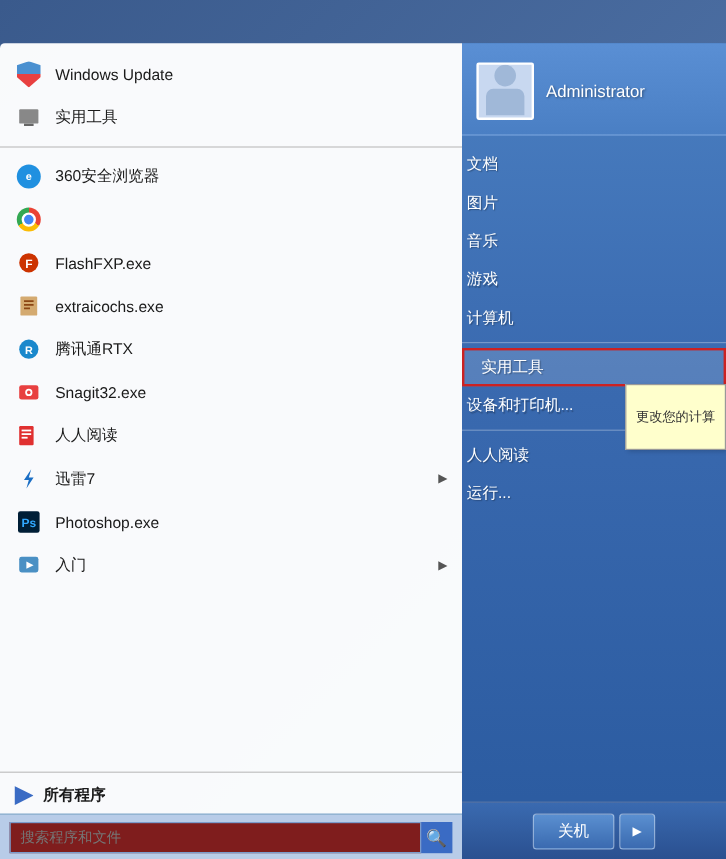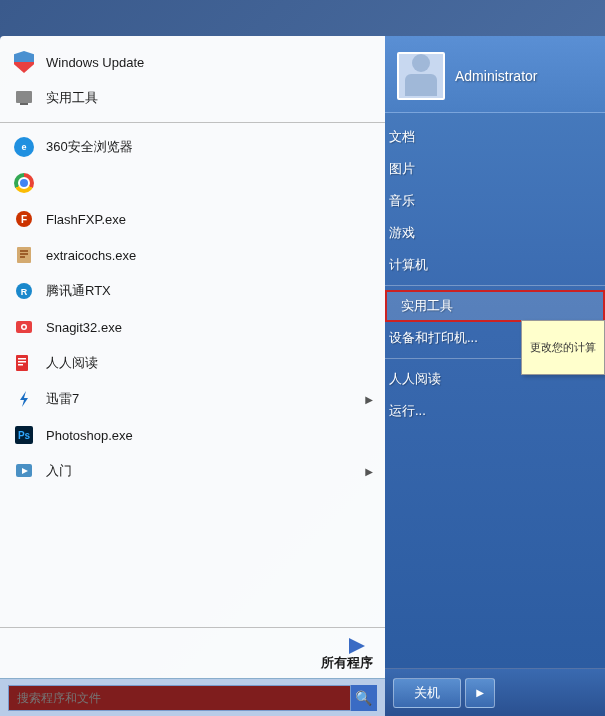--- a/index.html
+++ b/index.html
@@ -84,23 +84,22 @@
     .divider {
       height: 1px;
       background: #c0c0c0;
       margin: 6px 0;
     }
 
     
     .all-programs {
       padding: 4px 12px 6px 12px;
       display: flex;
-      align-items: flex-end;
+      align-items: center;
       cursor: pointer;
-      flex-direction: column;
     }
     .all-programs-arrow {
       width: 16px;
       height: 16px;
       background: #3a6bc4;
       clip-path: polygon(50% 0%, 100% 100%, 0% 100%);
       transform: rotate(90deg);
       margin-right: 8px;
       flex-shrink: 0;
     }
@@ -229,21 +228,21 @@
       background: rgba(255,255,255,0.3);
       margin: 4px 0;
     }
 
     
     .bottom-bar {
       height: 48px;
       background: linear-gradient(to bottom, #3a6ab0, #2a5090);
       display: flex;
       align-items: center;
-      justify-content: flex-start;
+      justify-content: center;
       padding: 16px 8px;
       gap: 4px;
       border-top: 1px solid rgba(255,255,255,0.2);
     }
     .shutdown-btn {
       height: 30px;
       padding: 0 20px;
       background: linear-gradient(to bottom, #5a8fd0, #3a6ab0);
       border: 1px solid rgba(255,255,255,0.4);
       border-radius: 3px;

